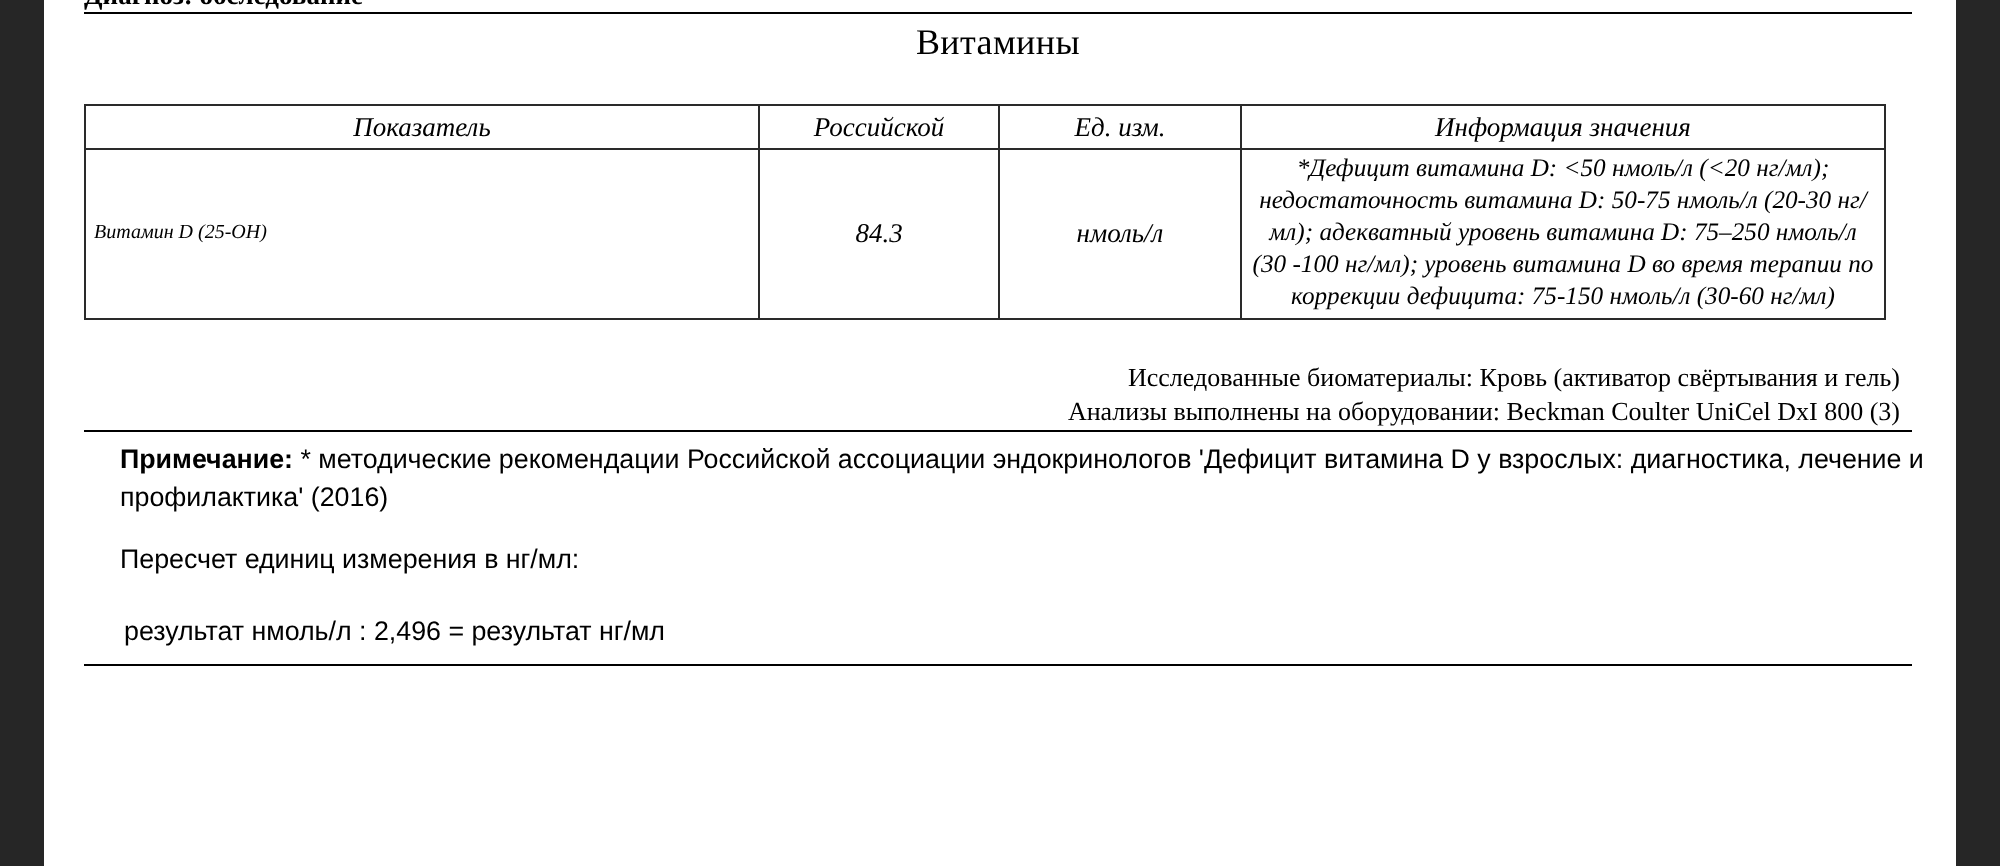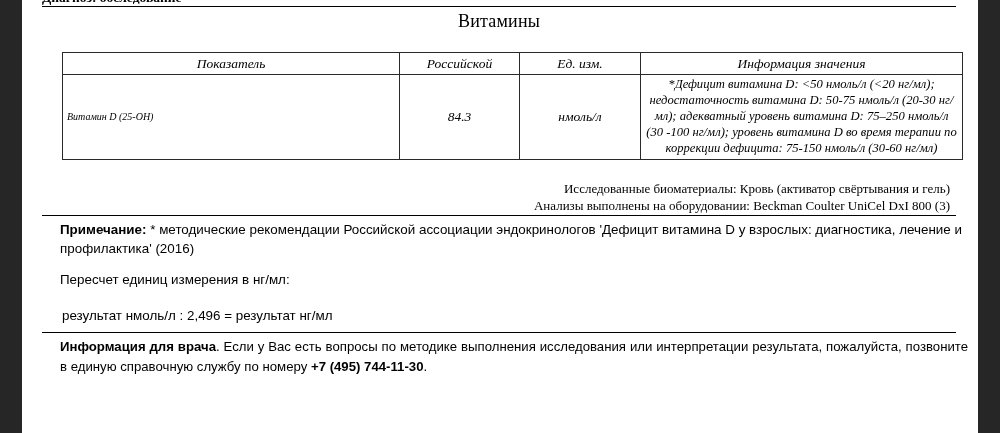--- a/index.html
+++ b/index.html
@@ -66,21 +66,21 @@
     right: 0;
     top: 11px;
     text-align: center;
     font-size: 18px;
     letter-spacing: .2px;
   }
 
   
   table.results {
     position: absolute;
-    left: 42px;
+    left: 22px;
     top: 52px;
     width: 900px;
     border-collapse: collapse;
     table-layout: fixed;
   }
   table.results th,
   table.results td {
     border: 1.2px solid #2a2a2a;
     padding: 2px 4px;
     vertical-align: middle;
@@ -243,22 +243,19 @@
 
       <div class="note-block">
         <b>Примечание:</b><span> * методические рекомендации Российской ассоциации эндокринологов 'Дефицит витамина D у взрослых: диагностика, лечение и профилактика' (2016)</span>
       </div>
 
       <div class="convert-title">Пересчет единиц измерения в нг/мл:</div>
       <div class="convert-formula"> результат нмоль/л : 2,496 = результат нг/мл</div>
 
       <div class="rule-info"></div>
 
-      <div class="info-block">
-        <b>Информация для врача</b><span>. Если у Вас есть вопросы по методике выполнения исследования или интерпретации результата, пожалуйста, позвоните в единую справочную службу по номеру </span><b>+7 (495) 744-11-30</b><span>.</span>
-      </div>
 
     </div>
   </div>
 
   <div class="edge-bar edge-left"></div>
   <div class="edge-bar edge-right"></div>
 </div>
 
 </body></html>

